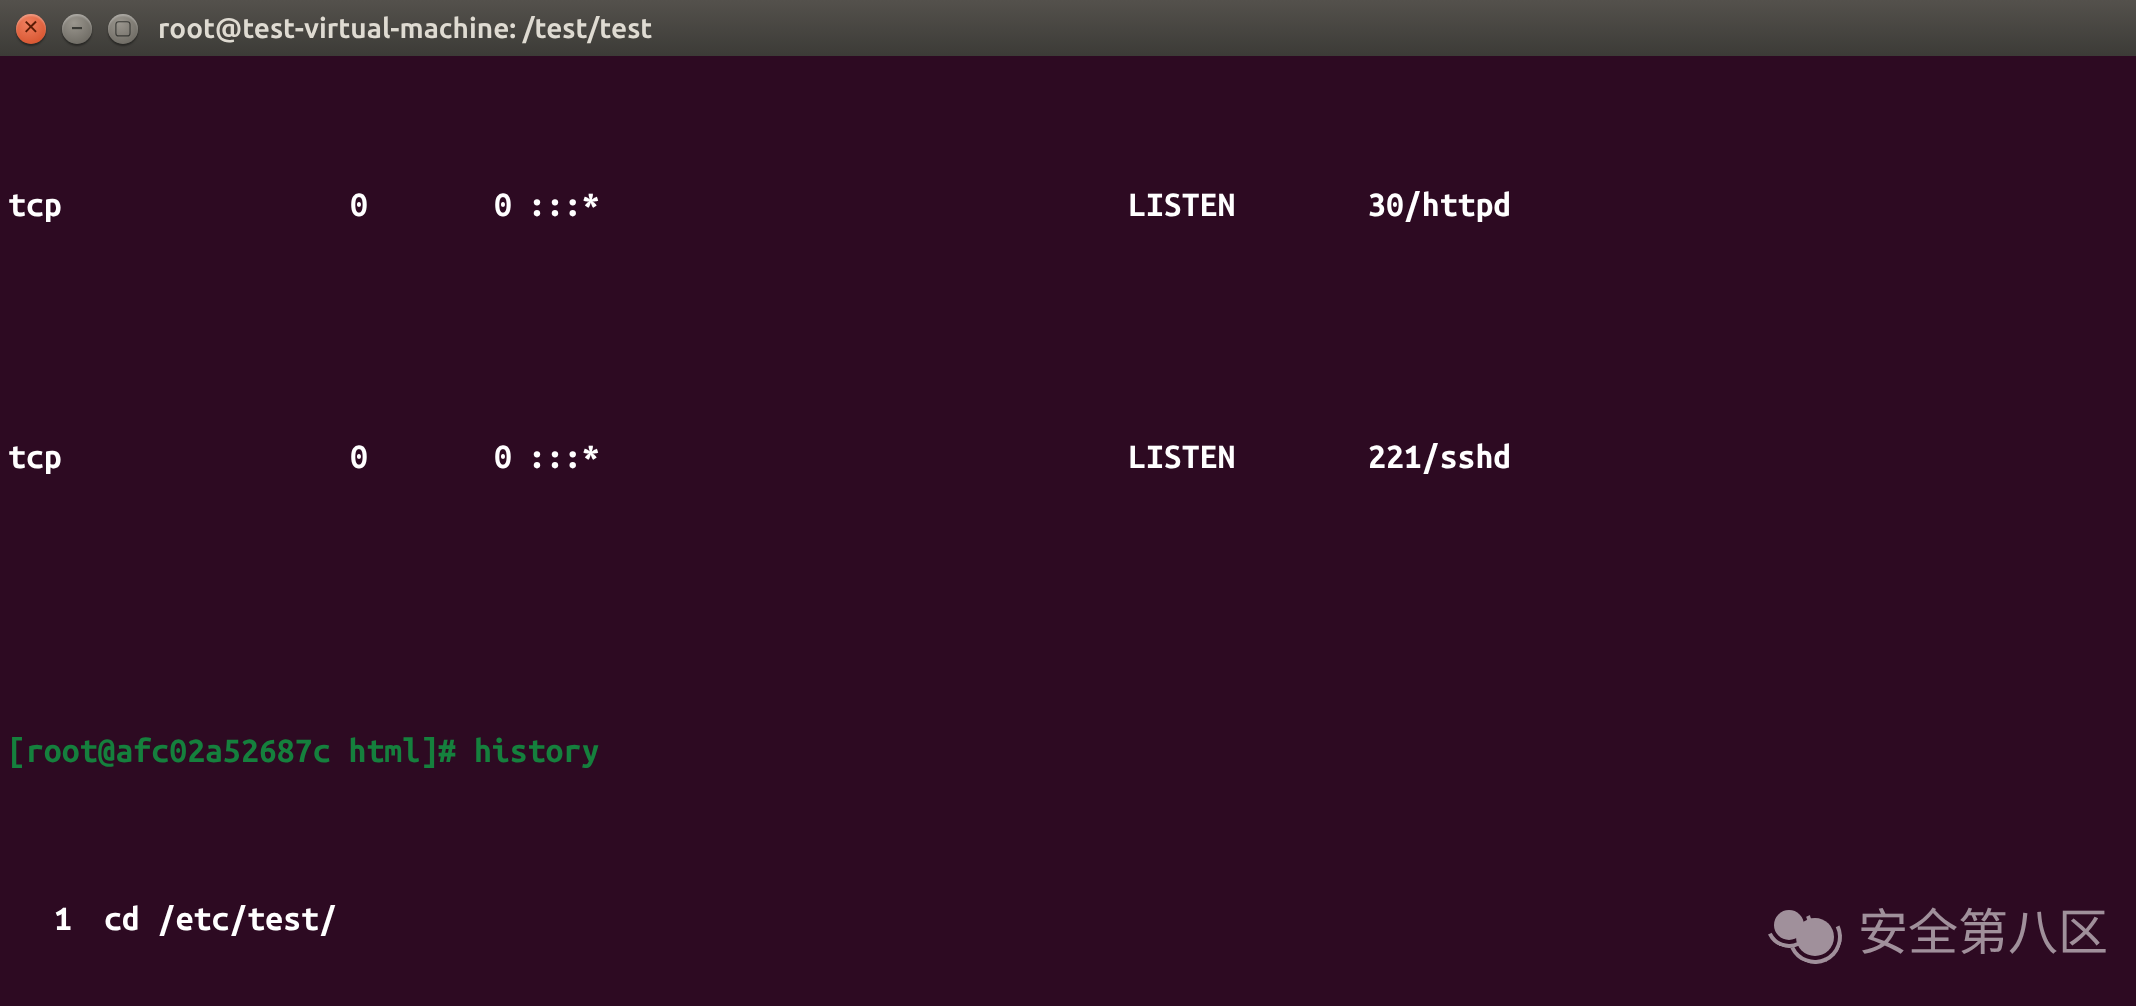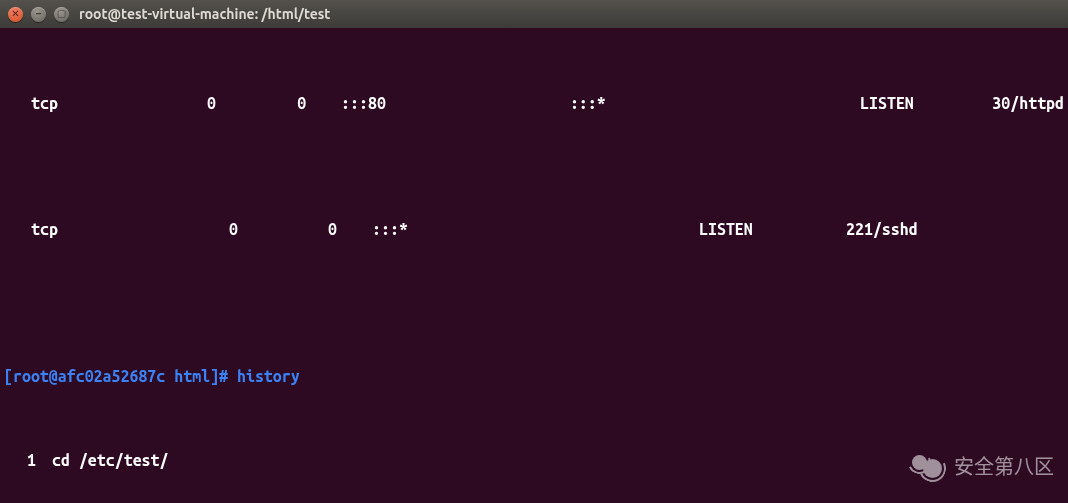--- a/index.html
+++ b/index.html
@@ -36,29 +36,29 @@
   .win-btn.close {
     background: radial-gradient(circle at 40% 30%, #f08060, #d24b24);
     color: #5a1b05;
   }
   .terminal {
     padding: 2px 4px;
     white-space: pre;
     font-weight: bold;
   }
   .net-row { display: flex; }
-  .net-cell { display: inline-block; margin-left: 27px; }
+  .net-cell { display: inline-block; }
   .c1 { width: 100px; }
   .c2 { width: 80px; text-align: right; }
   .c3 { width: 80px; text-align: right; padding-right: 8px; }
   .c4 { width: 230px; }
   .c5 { width: 300px; }
   .c6 { width: 120px; }
   .c7 { }
-  .prompt-line { color: #3b82f6; }
+  .prompt-line { color: #15803d; }
   .hist-row { display: flex; }
   .hist-num { width: 48px; text-align: right; padding-right: 16px; }
   .hist-cmd { }
   .watermark {
     position: absolute;
     right: 14px;
     bottom: 24px;
     display: flex;
     align-items: center;
     gap: 8px;
@@ -72,39 +72,39 @@
   .wm-dot.a { width: 15px; height: 15px; left: 0; top: 4px; }
   .wm-dot.b { width: 19px; height: 19px; left: 11px; top: 8px; }
   .wm-arc {
     position: absolute; border-radius: 50%;
     border: 2px solid #fff; border-top-color: transparent; border-left-color: transparent;
   }
   .wm-arc.a { width: 23px; height: 23px; left: -4px; top: 0; transform: rotate(20deg); }
   .wm-arc.b { width: 27px; height: 27px; left: 7px; top: 4px; transform: rotate(20deg); }
   .wm-text {
     font-family: "Microsoft YaHei","PingFang SC","Noto Sans CJK SC",sans-serif;
-    font-size: 20px; color: #fff; font-weight: 400;
+    font-size: 25px; color: #fff; font-weight: 400;
   }
 </style>
 </head>
 <body>
 
 <div class="titlebar">
   <div class="win-btns">
     <div class="win-btn close">✕</div>
     <div class="win-btn">–</div>
     <div class="win-btn">▢</div>
   </div>
-  <div>root@test-virtual-machine: /html/test</div>
+  <div>root@test-virtual-machine: /test/test</div>
 </div>
 
 <div class="terminal">
 
   <div class="net-row">
-    <span class="net-cell c1">tcp</span><span class="net-cell c2">0</span><span class="net-cell c3">0</span><span class="net-cell c4">:::80</span><span class="net-cell c5">:::*</span><span class="net-cell c6">LISTEN</span><span class="net-cell c7">30/httpd</span>
+    <span class="net-cell c1">tcp</span><span class="net-cell c2">0</span><span class="net-cell c3">0</span><span class="net-cell c5">:::*</span><span class="net-cell c6">LISTEN</span><span class="net-cell c7">30/httpd</span>
   </div>
   <div class="net-row">&nbsp;</div>
   <div class="net-row">
     <span class="net-cell c1">tcp</span><span class="net-cell c2">0</span><span class="net-cell c3">0</span><span class="net-cell c5">:::*</span><span class="net-cell c6">LISTEN</span><span class="net-cell c7">221/sshd</span>
   </div>
   <div class="net-row">&nbsp;</div>
 
   <div class="prompt-line"><span>[root@afc02a52687c html]# history</span></div>
 
   <div class="hist-row"><span class="hist-num">1</span><span class="hist-cmd">cd /etc/test/</span></div>

